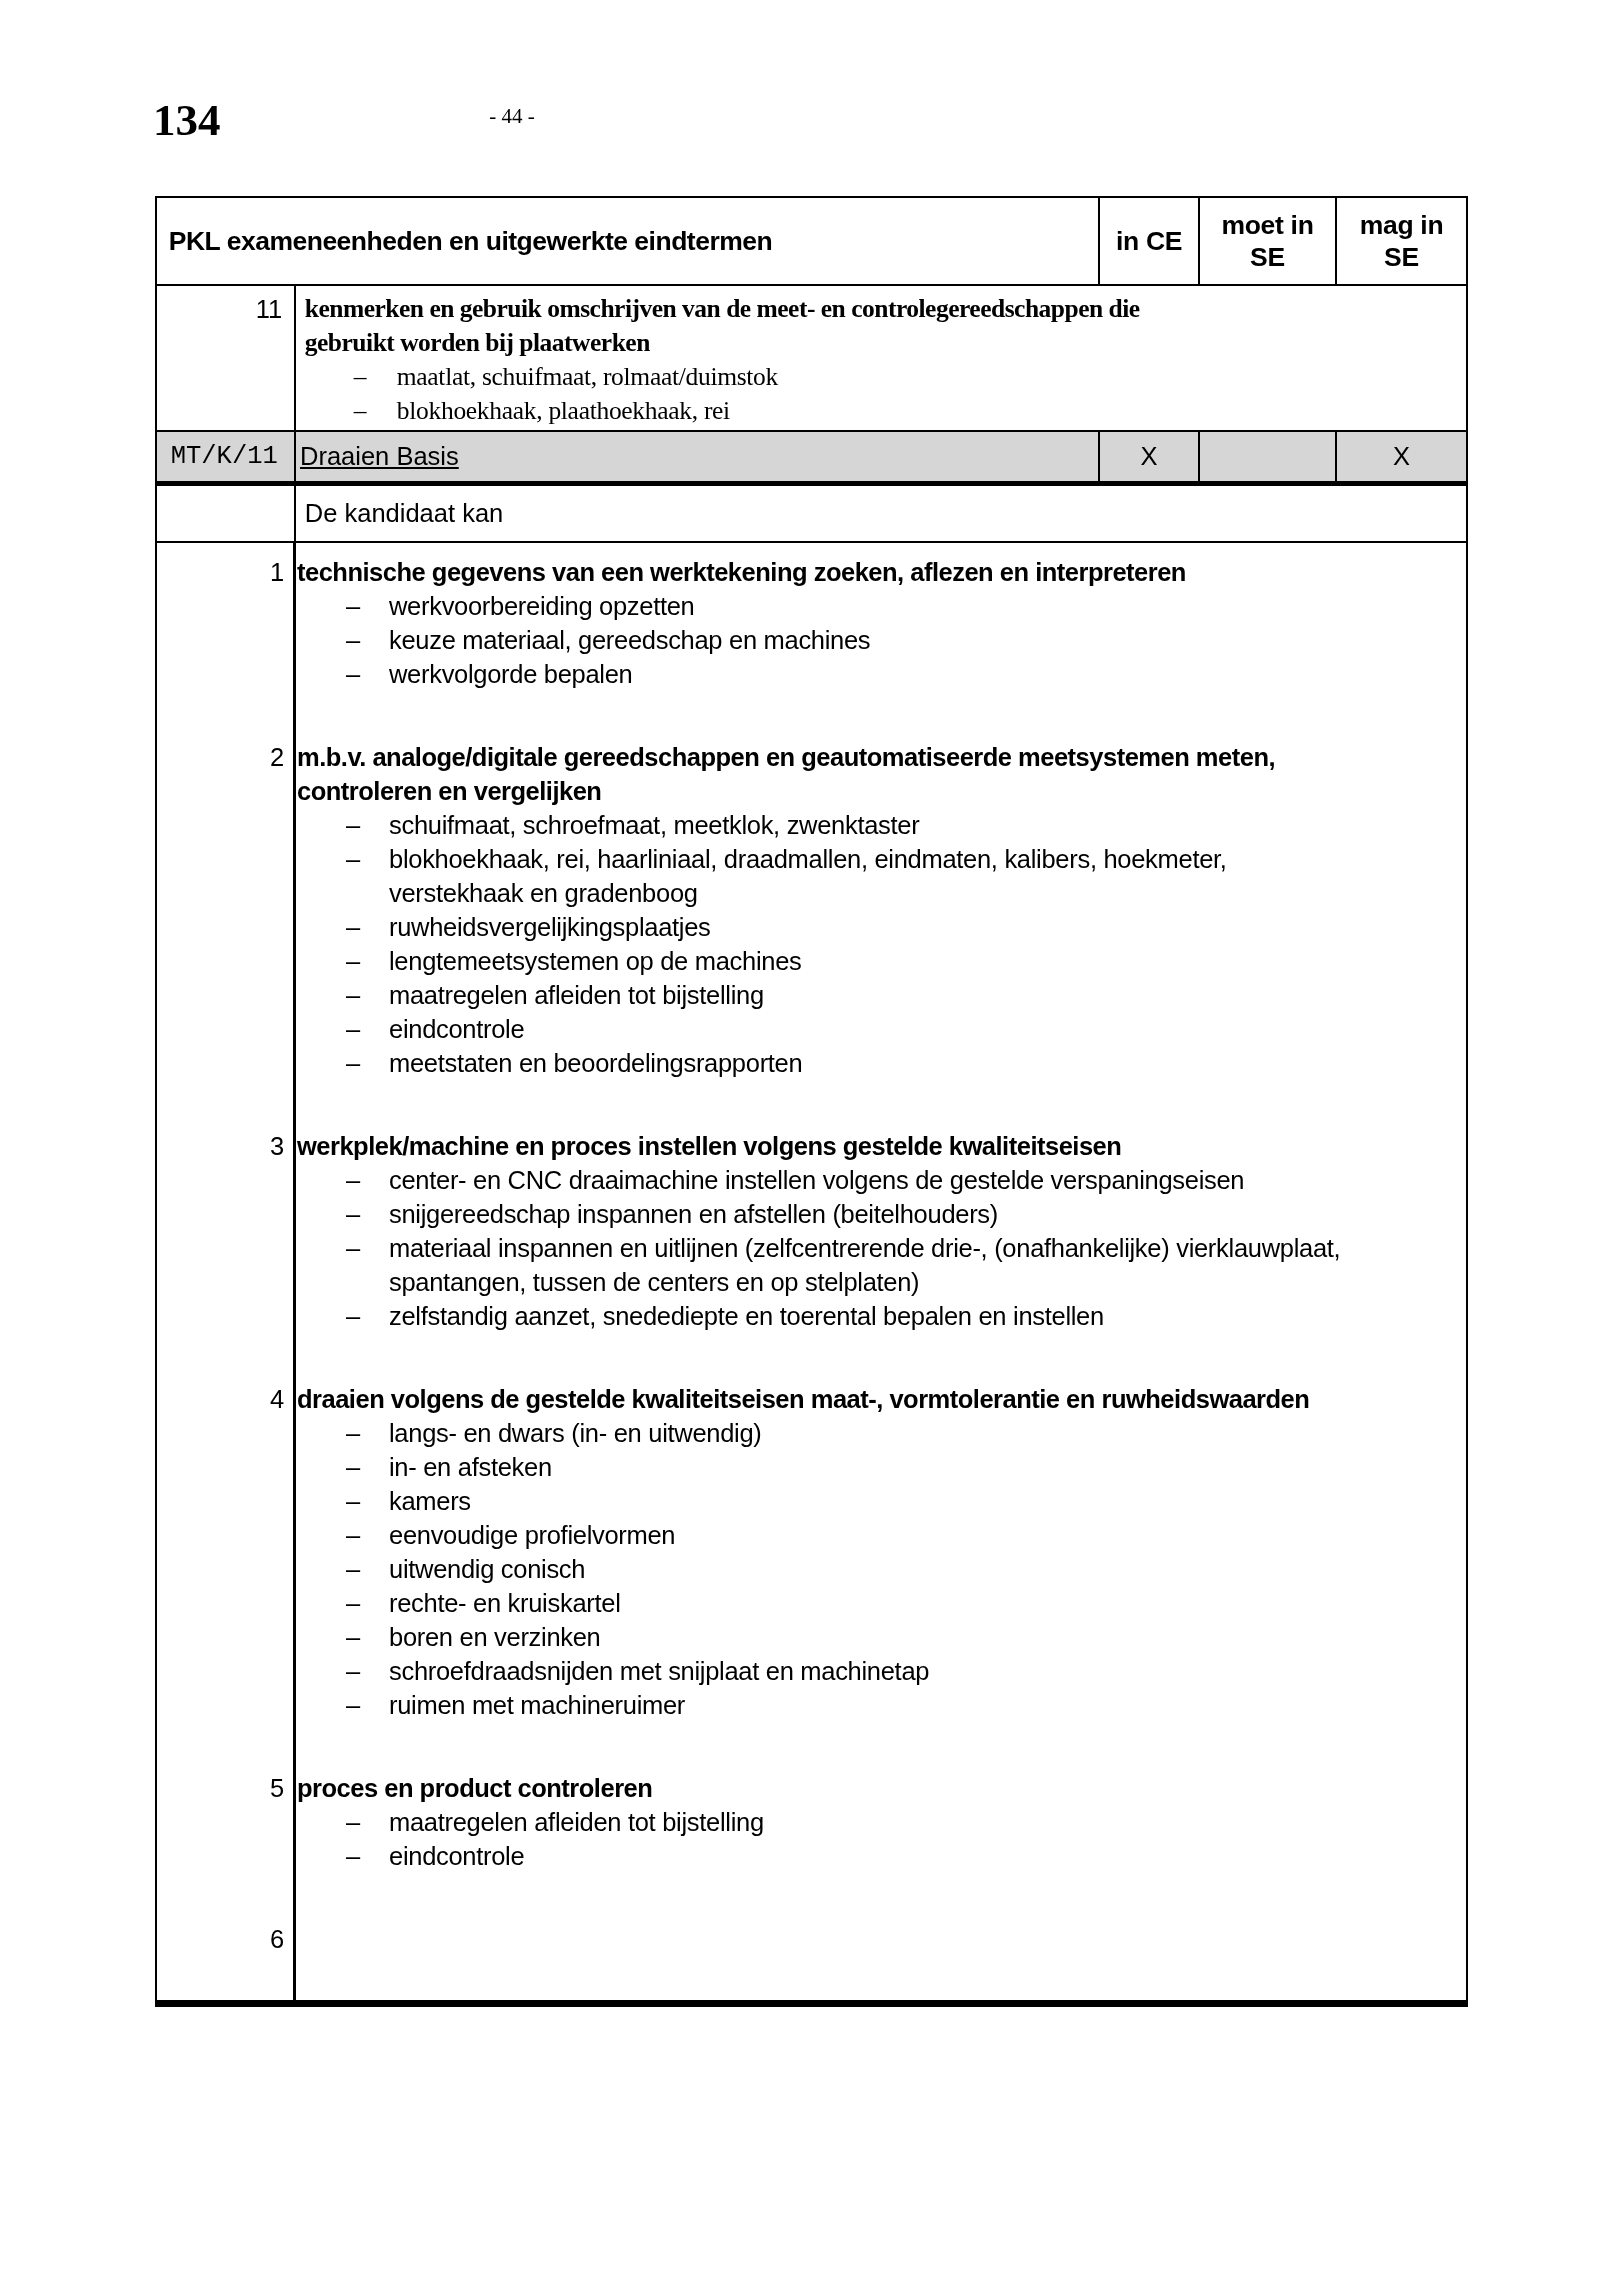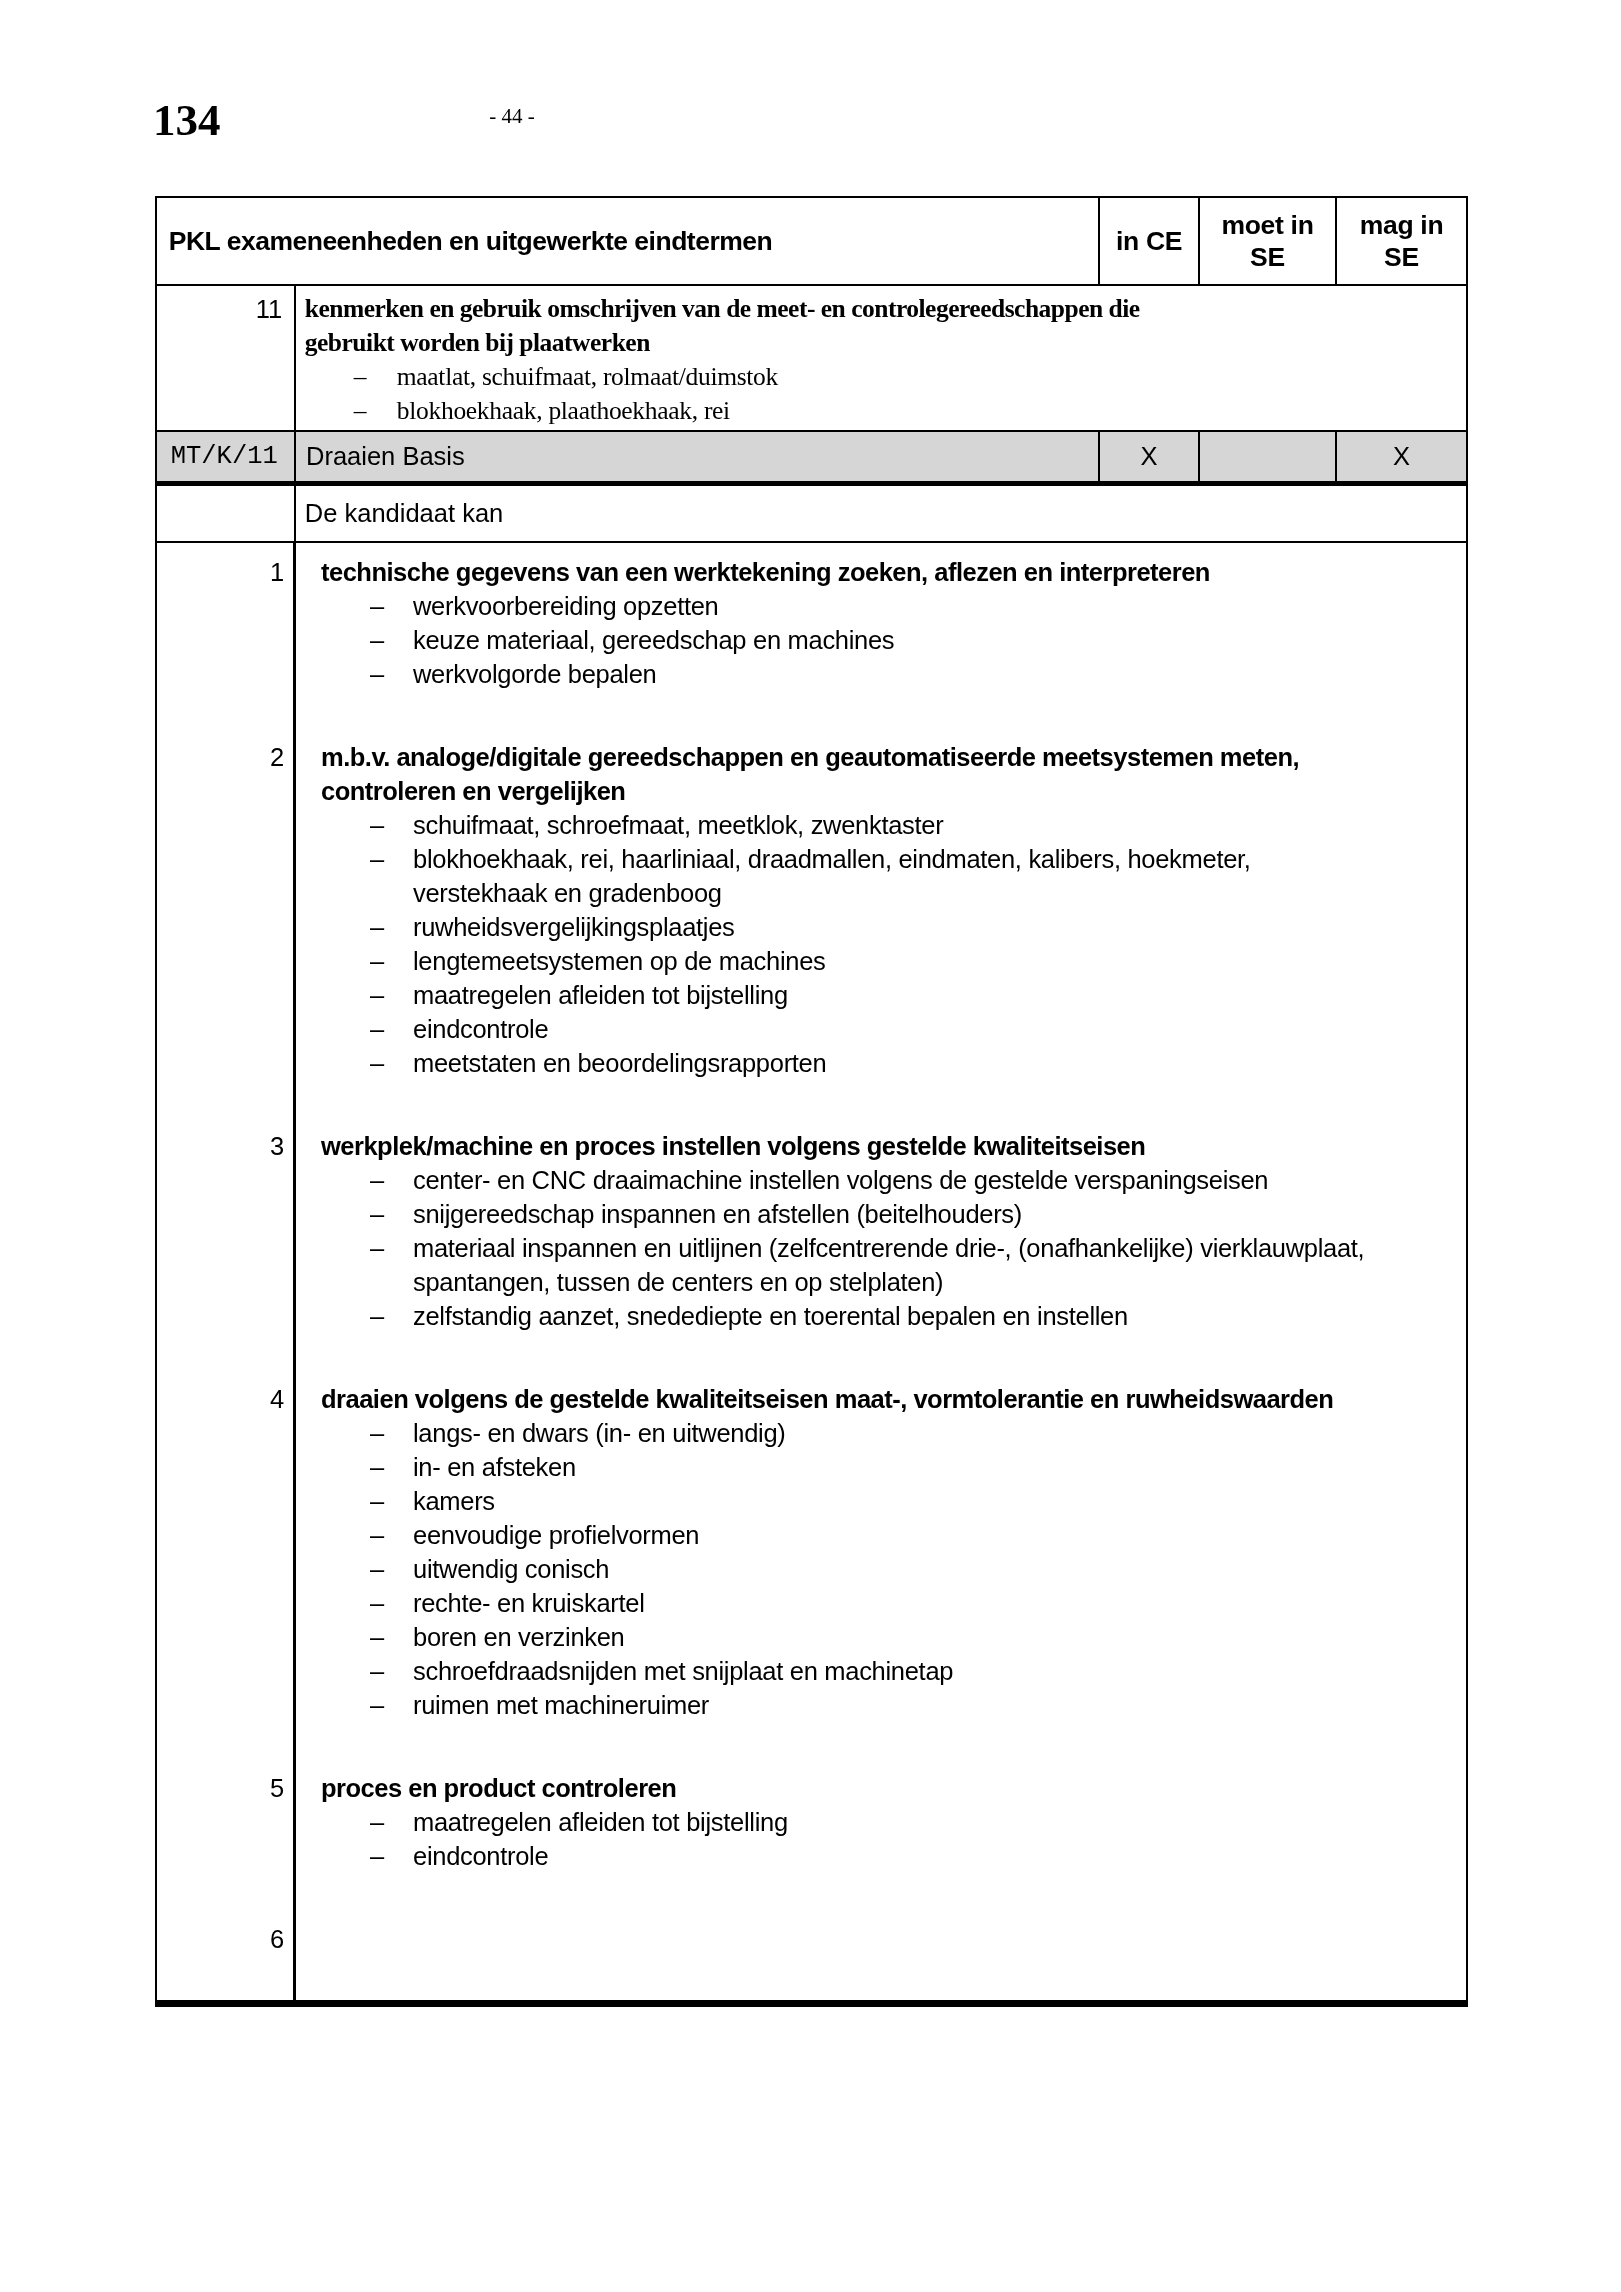--- a/index.html
+++ b/index.html
@@ -85,21 +85,21 @@
   .unit-row {
     display: grid;
     grid-template-columns: 139px 804px 100px 137px 1fr;
     height: 54px;
     border-bottom: 5.9px solid #000;
     font-size: 25.5px;
   }
   .uc { display: flex; align-items: center; border-right: 2.9px solid #000; }
   .uc-last { border-right: none; }
   .uc-code { padding-left: 13.7px; font-family: Liberation Mono, monospace; }
-  .uc-title { padding-left: 10px; }
+  .uc-title { padding-left: 4px; text-decoration: underline; }
   .uc-x { justify-content: center; }
   
   .intro-row {
     display: grid;
     grid-template-columns: 139px 1fr;
     height: 57px;
     border-bottom: 2.9px solid #000;
     font-size: 25.5px;
   }
   .intro-num { border-right: 2.9px solid #000; }
@@ -121,21 +121,21 @@
     background: #000;
   }
   .item {
     display: grid;
     grid-template-columns: 139px 1fr;
     margin-bottom: 49px;
     font-size: 25.5px;
     line-height: 34px;
   }
   .inum { text-align: right; padding-right: 11.8px; }
-  .icontent { padding-left: 25px; padding-right: 3.9px; }
+  .icontent { padding-left: 1px; padding-right: 3.9px; }
 </style>
 </head>
 <body>
 
 <div class="page">
 
   <div class="page-number">134</div>
   <div class="page-header">- 44 -</div>
 
   <div class="doc-table">

